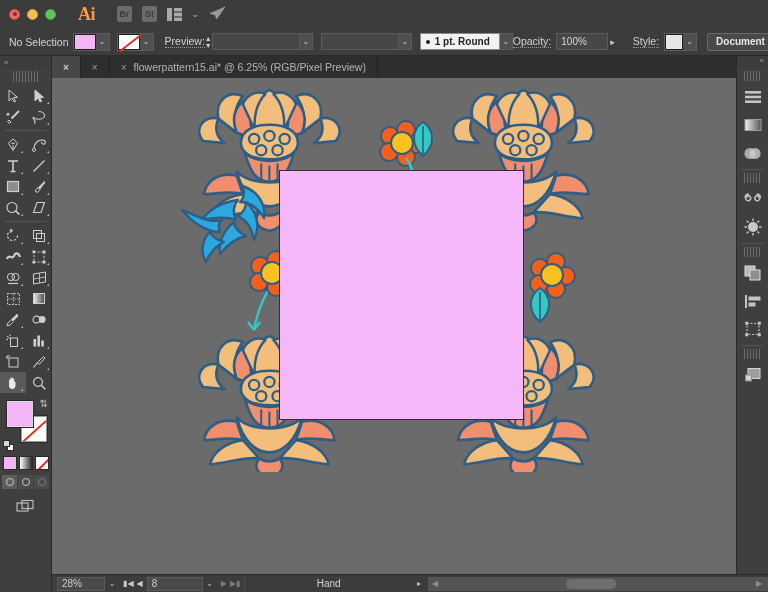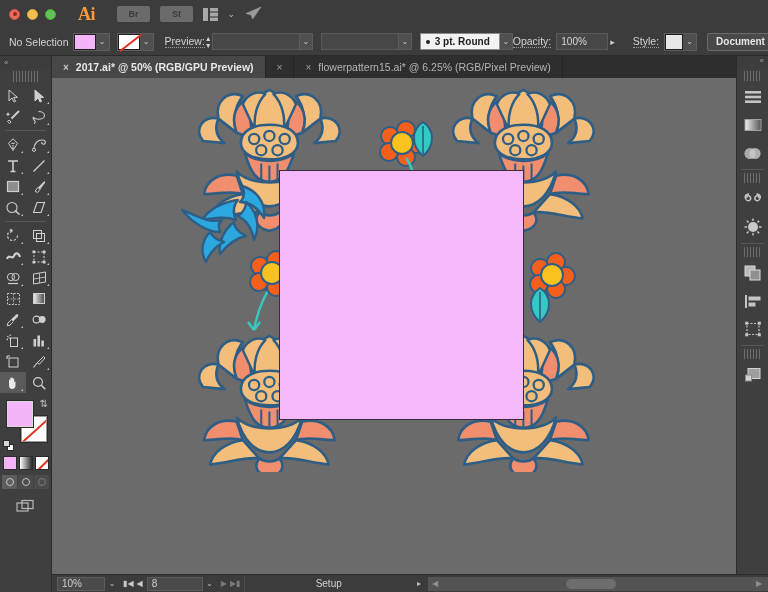--- a/index.html
+++ b/index.html
@@ -23,21 +23,21 @@
   .tl.r { background: #ec6a5f; border: 1px solid #d14f46; }
   .tl.r .dot { display:block; width:4px; height:4px; border-radius:50%; background:#8d2b22; margin:2.5px auto 0; }
   .tl.y { background: #f4bf4f; border: 1px solid #d9a43c; }
   .tl.g { background: #61c555; border: 1px solid #4ea544; }
   .ai-logo {
     margin-left: 22px; color: #ff9a3c; font-size: 18px; font-weight: bold;
     font-family: "Liberation Serif", serif; letter-spacing: -0.5px;
   }
   .appbar-icons { display: flex; align-items: center; gap: 10px; margin-left: 22px; }
   .sqicon {
-    width: 33px; height: 16px; background: #6b6b6b; border-radius: 2px;
+    width: 15px; height: 16px; background: #6b6b6b; border-radius: 2px;
     color: #3c3c3c; font-size: 9px; font-weight: bold;
     display: flex; align-items: center; justify-content: center;
   }
   .arrange-ic { display: flex; gap: 1.5px; align-items: center; }
   .arrange-ic i { display: block; background: #a8a8a8; }
   .arrange-ic i.c1 { width: 5px; height: 13px; }
   .arrange-ic i.c2 { width: 8px; height: 13px;
     background: repeating-linear-gradient(to bottom,#a8a8a8 0 3px,#6b6b6b 3px 5px); }
   .chev { color: #b9b9b9; font-size: 9px; line-height: 1; }
   .rocket { color: #9b9b9b; font-size: 15px; transform: rotate(-6px); }
@@ -290,21 +290,21 @@
     </div>
 
     <div style="display:flex; margin-left:8px">
       <span class="field stroke-profile"></span>
       <span class="field-arrow">⌄</span>
     </div>
 
     <div style="display:flex; margin-left:8px">
       <span class="brushfield">
         <span class="bdot"></span>
-        <span>3 pt. Round</span>
+        <span>1 pt. Round</span>
       </span>
       <span class="field-arrow">⌄</span>
     </div>
 
     <div class="cb-label ul" style="margin-left:0">Opacity:</div>
     <div style="display:flex; margin-left:5px; align-items:center">
       <span class="field opacity">100%</span>
       <span class="next-arrow">▸</span>
     </div>
 
@@ -314,21 +314,20 @@
       <span class="swatch-arrow">⌄</span>
     </div>
 
     <div class="cbtn" style="margin-left:10px">Document Setup</div>
 
   </div>
 
   <div class="tabbar">
     <div class="tab active">
       <span class="x">×</span>
-      <span>2017.ai* @ 50% (RGB/GPU Preview)</span>
     </div>
     <div class="tab">
       <span class="x">×</span>
     </div>
     <div class="tab">
       <span class="x">×</span>
       <span>flowerpattern15.ai* @ 6.25% (RGB/Pixel Preview)</span>
     </div>
     <div class="tabbar-rest"></div>
   </div>
@@ -764,33 +763,33 @@
     <div class="rp-grip"></div>
     <div class="rp-icon">
       <svg width="18" height="16" viewBox="0 0 18 16">
           <rect x="4" y="1.5" width="12" height="10" fill="#9f9f9f" stroke="#d4d4d4" stroke-width="1"></rect>
           <rect x="1.5" y="8" width="6" height="6" fill="#d4d4d4" stroke="#8a8a8a" stroke-width="1"></rect>
         </svg>
     </div>
   </div>
 
   <div class="statusbar">
-    <div class="sb-zoom">10%</div>
+    <div class="sb-zoom">28%</div>
     <div class="sb-arrow">⌄</div>
     <div class="sb-nav">
       <span>▮◀</span>
       <span>◀</span>
     </div>
     <div class="sb-page">8</div>
     <div class="sb-arrow">⌄</div>
     <div class="sb-nav">
       <span class="dim">▶</span>
       <span class="dim">▶▮</span>
     </div>
-    <div class="sb-tool">Setup</div>
+    <div class="sb-tool">Hand</div>
     <div class="sb-arrow">▸</div>
     <div class="hscroll">
       <span class="hs-arrow">◀</span>
       <span class="hthumb"></span>
       <span class="hs-arrow" style="position:absolute;right:2px">▶</span>
     </div>
   </div>
 
 </div>
 

